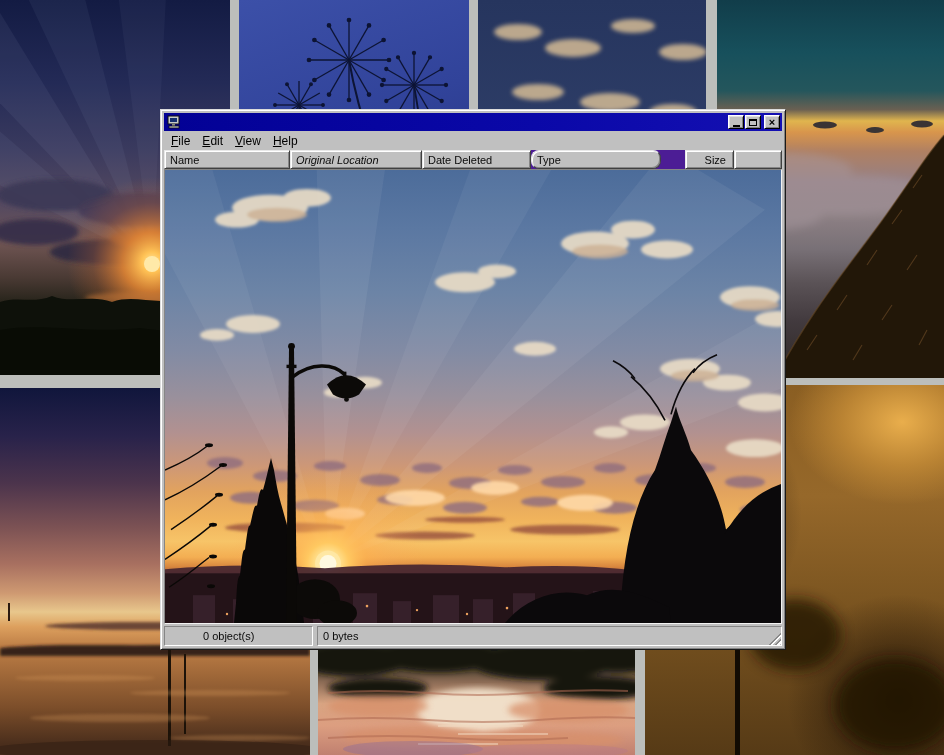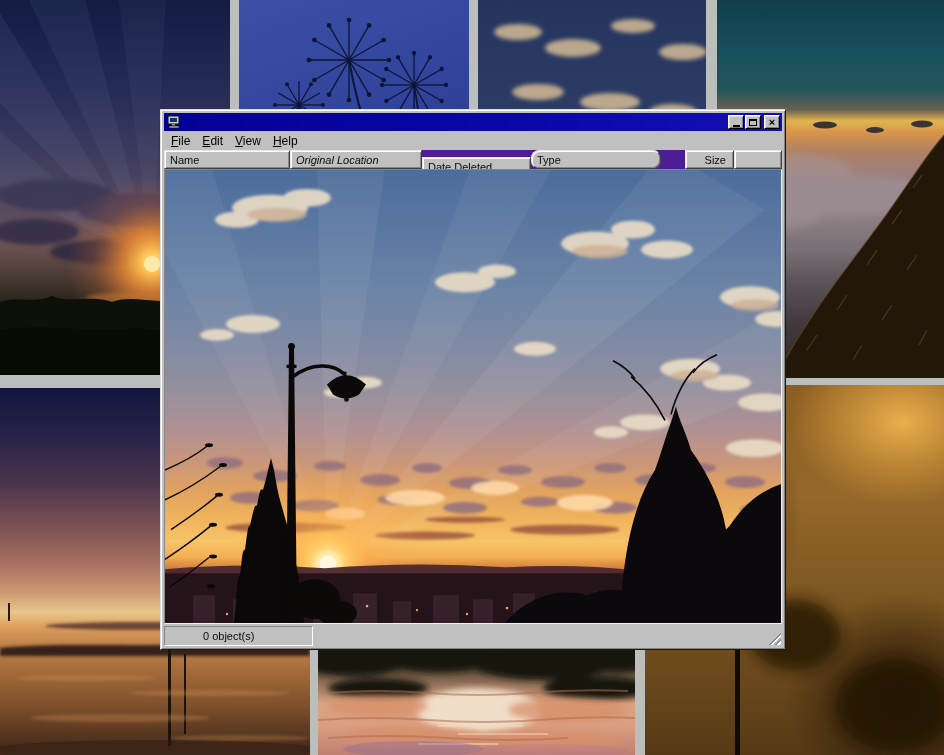--- a/index.html
+++ b/index.html
@@ -53,21 +53,21 @@
 
   #menubar{height:19px;flex:0 0 19px;display:flex;align-items:flex-end;padding-left:1px;background:#c0c0c0;}
   .menu-item{font-size:12px;color:#000;padding:1px 6px 2px 6px;cursor:default;}
   .menu-item .mkey{text-decoration:underline;}
 
   #colheads{height:19px;flex:0 0 19px;display:flex;margin:0;background:#4c1d95;}
   .hcell{box-sizing:border-box;height:19px;background:#c0c0c0;
          border:1px solid;border-color:#e8e8e8 #404040 #404040 #e8e8e8;
          box-shadow:inset 1px 1px 0 #ffffff, inset -1px -1px 0 #868686;
          font-size:11px;color:#0a0a0a;padding:3px 5px 0 5px;white-space:nowrap;overflow:hidden;cursor:default;}
-  .c0{width:126px;} .c1{width:132px;font-style:italic;} .c2{width:109px;margin-top:7px;} .c3{width:130px;border-radius:8px;}
+  .c0{width:126px;} .c1{width:132px;font-style:italic;} .c2{width:109px;} .c3{width:130px;border-radius:8px;}
   .c4{width:49px;text-align:right;padding-right:7px;margin-left:24px;} .c5{flex:1 1 auto;}
 
   #client{flex:1 1 auto;border:1px solid;border-color:#868686 #f2f2f2 #f2f2f2 #868686;
           box-sizing:border-box;overflow:hidden;position:relative;background:#7b8dab;}
   #client svg{position:absolute;left:0;top:0;width:100%;height:100%;display:block;}
 
   #statusbar{flex:0 0 20px;margin-top:2px;display:flex;position:relative;}
   .spane{box-sizing:border-box;height:20px;border:1px solid;border-color:#868686 #ffffff #ffffff #868686;
          font-size:11px;color:#0a0a0a;padding:3px 5px 0 5px;white-space:nowrap;overflow:hidden;}
   #spane1{width:149px;margin-right:4px;padding-left:38px;}
@@ -578,16 +578,17 @@
         <path d="M128,208 C146,194 168,194 180,206" stroke="#0b0907" stroke-width="3.6" fill="none"></path>
         <rect x="178" y="203" width="3.4" height="7" fill="#0b0907"></rect>
         <path d="M162,216 Q181,197 201,216 L194,226 Q181,234 168,226 Z" fill="#0c0a08"></path>
         <circle cx="181.5" cy="231" r="2.4" fill="#0c0a08"></circle>
       </g>
     </svg>
   </div>
 
   <div id="statusbar">
     <div class="spane" id="spane1">0 object(s)</div>
+    <div class="spane" id="spane2">0 bytes</div>
     <div id="grip"></div>
   </div>
 
 </div>
 
 </body></html>

